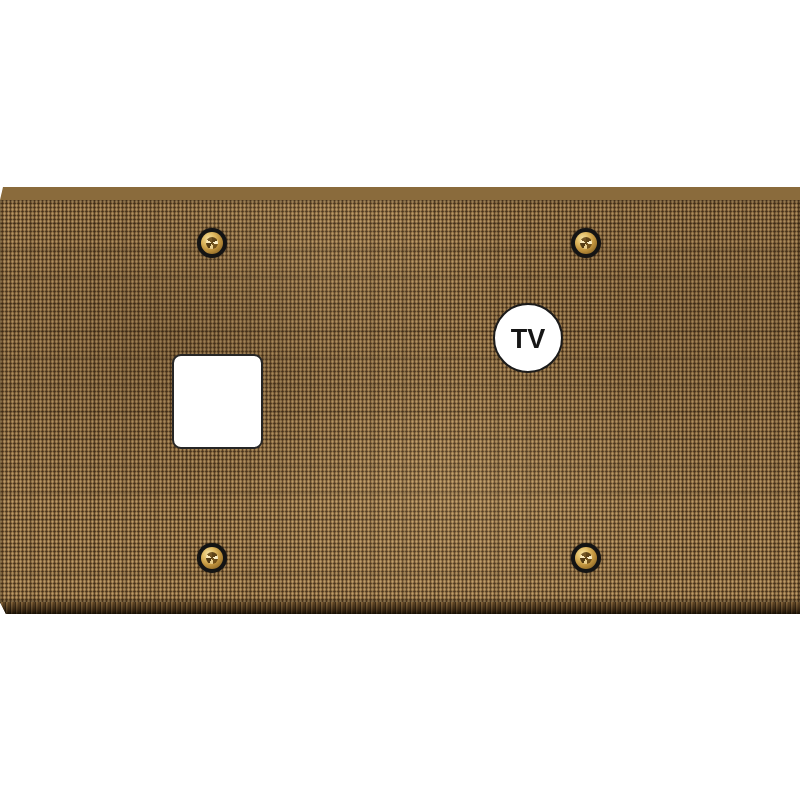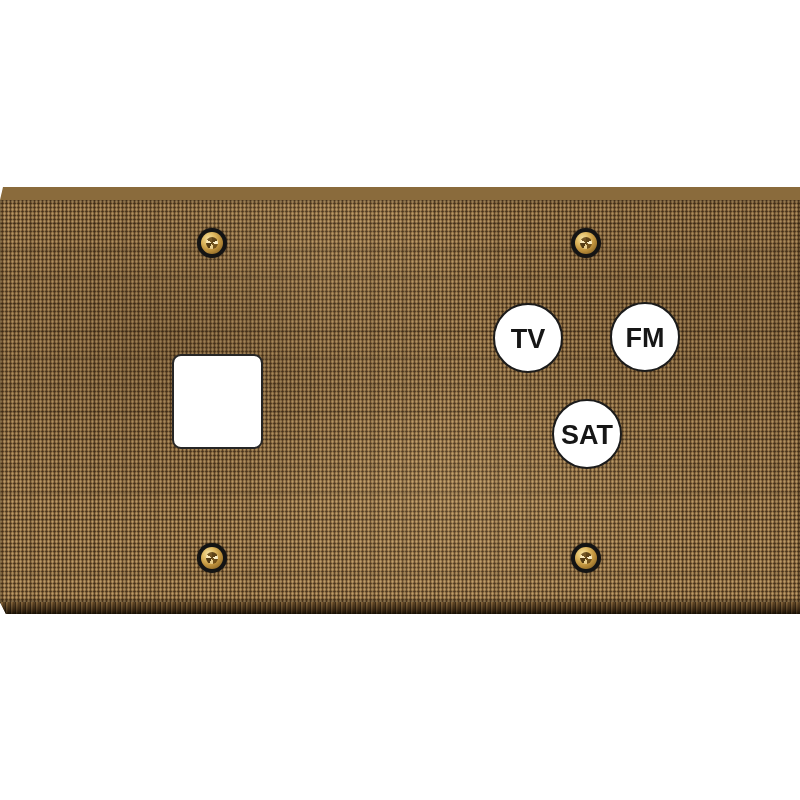--- a/index.html
+++ b/index.html
@@ -140,24 +140,18 @@
       </div>
       <div class="screw screw-br">
         <span class="screw-head">
           <span class="screw-recess"></span>
         </span>
       </div>
 
       <div class="port port-tv">
         <span class="port-label">TV</span>
       </div>
-      <div class="port port-fm">
-        <span class="port-label">FM</span>
-      </div>
-      <div class="port port-sat">
-        <span class="port-label">SAT</span>
-      </div>
 
     </div>
 
     <div class="bevel-bottom"></div>
   </div>
 </div>
 
 </body></html>

